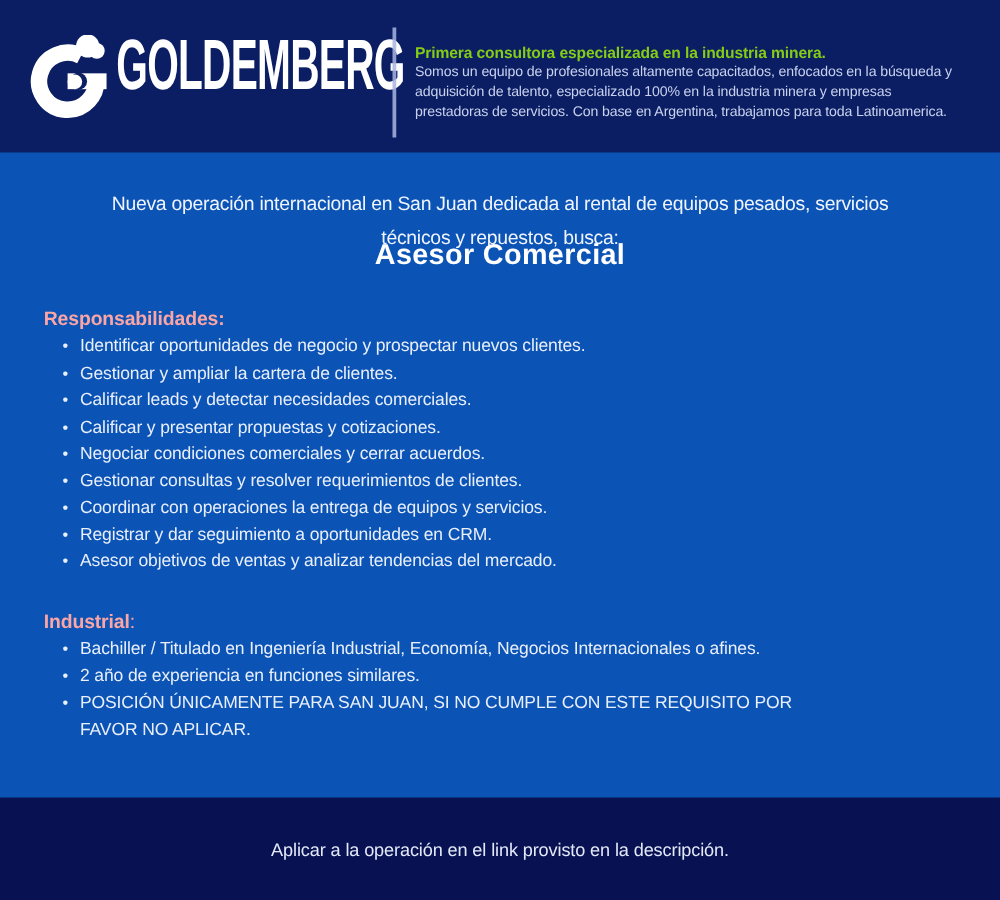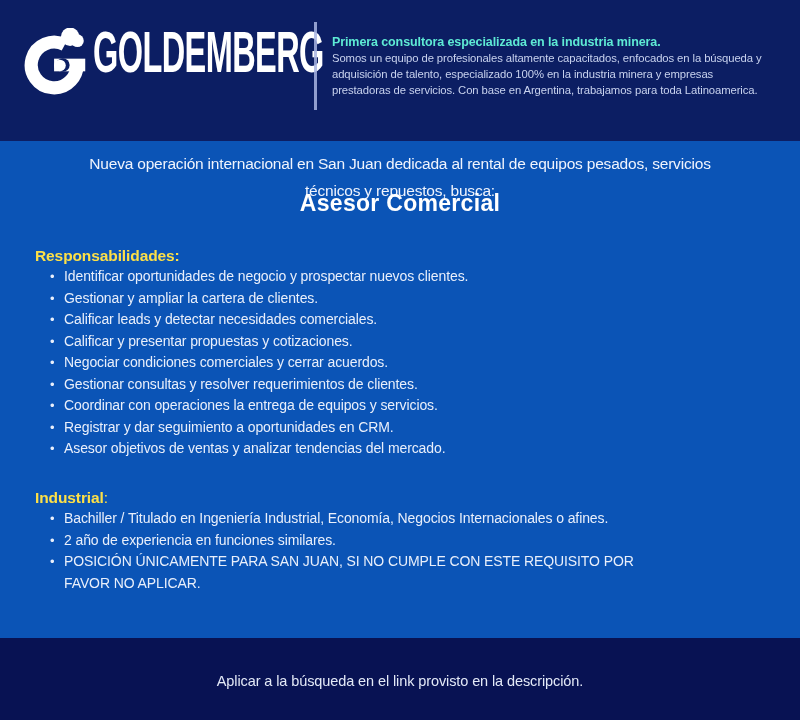--- a/index.html
+++ b/index.html
@@ -2,43 +2,43 @@
 <html><head>
 <meta charset="utf-8">
 <style>
   html,body{margin:0;padding:0;background:#333;}
   .canvas{
     position:relative;width:800px;height:720px;overflow:hidden;
     font-family:"Liberation Sans","DejaVu Sans",sans-serif;
     background:#0b54b6;
   }
   
-  .header-band{position:absolute;left:0;top:0;width:800px;height:141px;background:#0c1e63;}
+  .header-band{position:absolute;left:0;top:0;width:800px;height:122px;background:#0c1e63;}
   .logo-mark{position:absolute;left:24px;top:28px;width:66px;height:74px;}
   .brand-wordmark{
     position:absolute;left:93px;top:27px;height:50px;line-height:50px;
     font-size:57px;font-weight:700;color:#ffffff;letter-spacing:-1px;
     transform:scaleX(0.57);transform-origin:left center;white-space:nowrap;
   }
   .brand-tagline{
     position:absolute;left:94px;top:84px;font-size:11.5px;font-weight:400;
     color:#e6ebf8;letter-spacing:2.7px;white-space:nowrap;
   }
   .header-divider{position:absolute;left:314px;top:22px;width:2.5px;height:88px;background:#a9b5e2;opacity:.85;}
   .company-blurb{position:absolute;left:332px;top:34px;width:462px;}
-  .blurb-bold{font-size:12.5px;font-weight:700;color:#5eead4;line-height:16px;white-space:nowrap;letter-spacing:-0.1px;}
+  .blurb-bold{font-size:12.5px;font-weight:700;color:#84cc16;line-height:16px;white-space:nowrap;letter-spacing:-0.1px;}
   .blurb-line{font-size:11.3px;font-weight:400;color:#c8d2ee;line-height:16px;white-space:nowrap;letter-spacing:-0.1px;}
   
   .intro-line{position:absolute;left:0;width:800px;text-align:center;color:#f0f4fd;
     font-size:15.5px;letter-spacing:-0.2px;line-height:22px;white-space:nowrap;margin-top:20px;}
   .intro-1{top:133px;}
   .intro-2{top:160px;}
   .job-title{position:absolute;left:0;top:188px;width:800px;text-align:center;
     color:#ffffff;font-size:23px;font-weight:700;letter-spacing:0.3px;line-height:30px;}
-  .section-heading{position:absolute;left:35px;color:#fde047;font-size:15.5px;line-height:19px;letter-spacing:-0.1px;}
+  .section-heading{position:absolute;left:35px;color:#fca5a5;font-size:15.5px;line-height:19px;letter-spacing:-0.1px;}
   .section-heading .hb{font-weight:700;}
   .section-heading .hr{font-weight:400;}
   .resp-section{position:absolute;left:0;top:246px;width:800px;}
   .req-section{position:absolute;left:0;top:488px;width:800px;}
   ul.bullet-list{position:absolute;left:50px;top:20px;margin:0;padding:0;list-style:none;width:720px;}
   ul.bullet-list li{
     position:relative;padding-left:14px;color:#e9effb;font-size:14px;
     line-height:21.5px;letter-spacing:-0.1px;white-space:nowrap;
   }
   ul.bullet-list li .blt{position:absolute;left:0;top:0;font-size:13px;color:#e9effb;}
@@ -101,16 +101,16 @@
       <span class="hb">Industrial</span><span class="hr">:</span>
     </div>
     <ul class="bullet-list">
         <li><span class="blt">•</span><span>Bachiller / Titulado en Ingeniería Industrial, Economía, Negocios Internacionales o afines.</span></li>
         <li><span class="blt">•</span><span>2 año de experiencia en funciones similares.</span></li>
         <li><span class="blt">•</span><span>POSICIÓN ÚNICAMENTE PARA SAN JUAN, SI NO CUMPLE CON ESTE REQUISITO POR</span><br><span>FAVOR NO APLICAR.</span></li>
       </ul>
   </div>
 
   <div class="footer-band">
-    <div class="footer-note">Aplicar a la búsqueda en el link provisto en la descripción.</div>
+    <div class="footer-note">Aplicar a la operación en el link provisto en la descripción.</div>
   </div>
 
 </div>
 
 </body></html>

